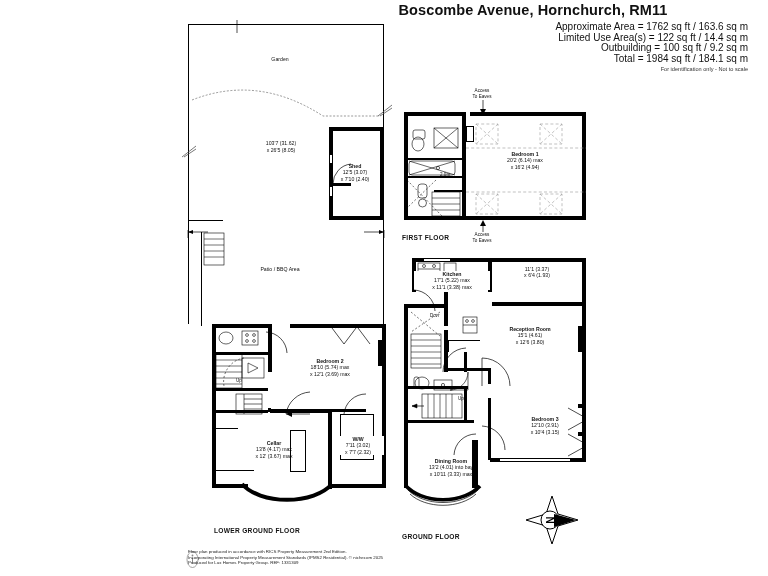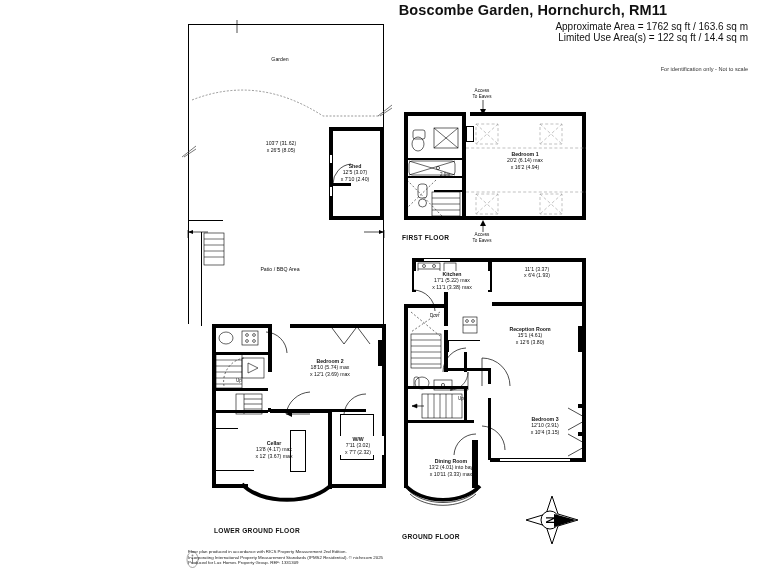--- a/index.html
+++ b/index.html
@@ -44,24 +44,26 @@
   #footer div{white-space:nowrap;}
   #infoicon{position:absolute;left:186px;top:551px;width:13px;height:17px;}
 
   #compass{position:absolute;left:524px;top:494px;width:56px;height:52px;}
 </style>
 </head>
 <body>
 
 <div class="sheet">
 
-  <div id="title">Boscombe Garden, Hornchurch, RM11</div>
+  <div id="title">Boscombe Avenue, Hornchurch, RM11</div>
   <div id="areas">
     <div>Approximate Area = 1762 sq ft / 163.6 sq m</div>
     <div>Limited Use Area(s) = 122 sq ft / 14.4 sq m</div>
+    <div>Outbuilding = 100 sq ft / 9.2 sq m</div>
+    <div>Total = 1984 sq ft / 184.1 sq m</div>
   </div>
   <div id="disclaimer">For identification only - Not to scale</div>
 
   <div>
 
     <div class="thin" style="left:188px;top:24px;width:1px;height:300px;"></div>
     <div class="thin" style="left:188px;top:24px;width:196px;height:1px;"></div>
     <div class="thin" style="left:383px;top:24px;width:1px;height:103px;"></div>
     <div class="thin" style="left:383px;top:216px;width:1px;height:108px;"></div>
     <div class="thin" style="left:188px;top:220px;width:35px;height:1px;"></div>

